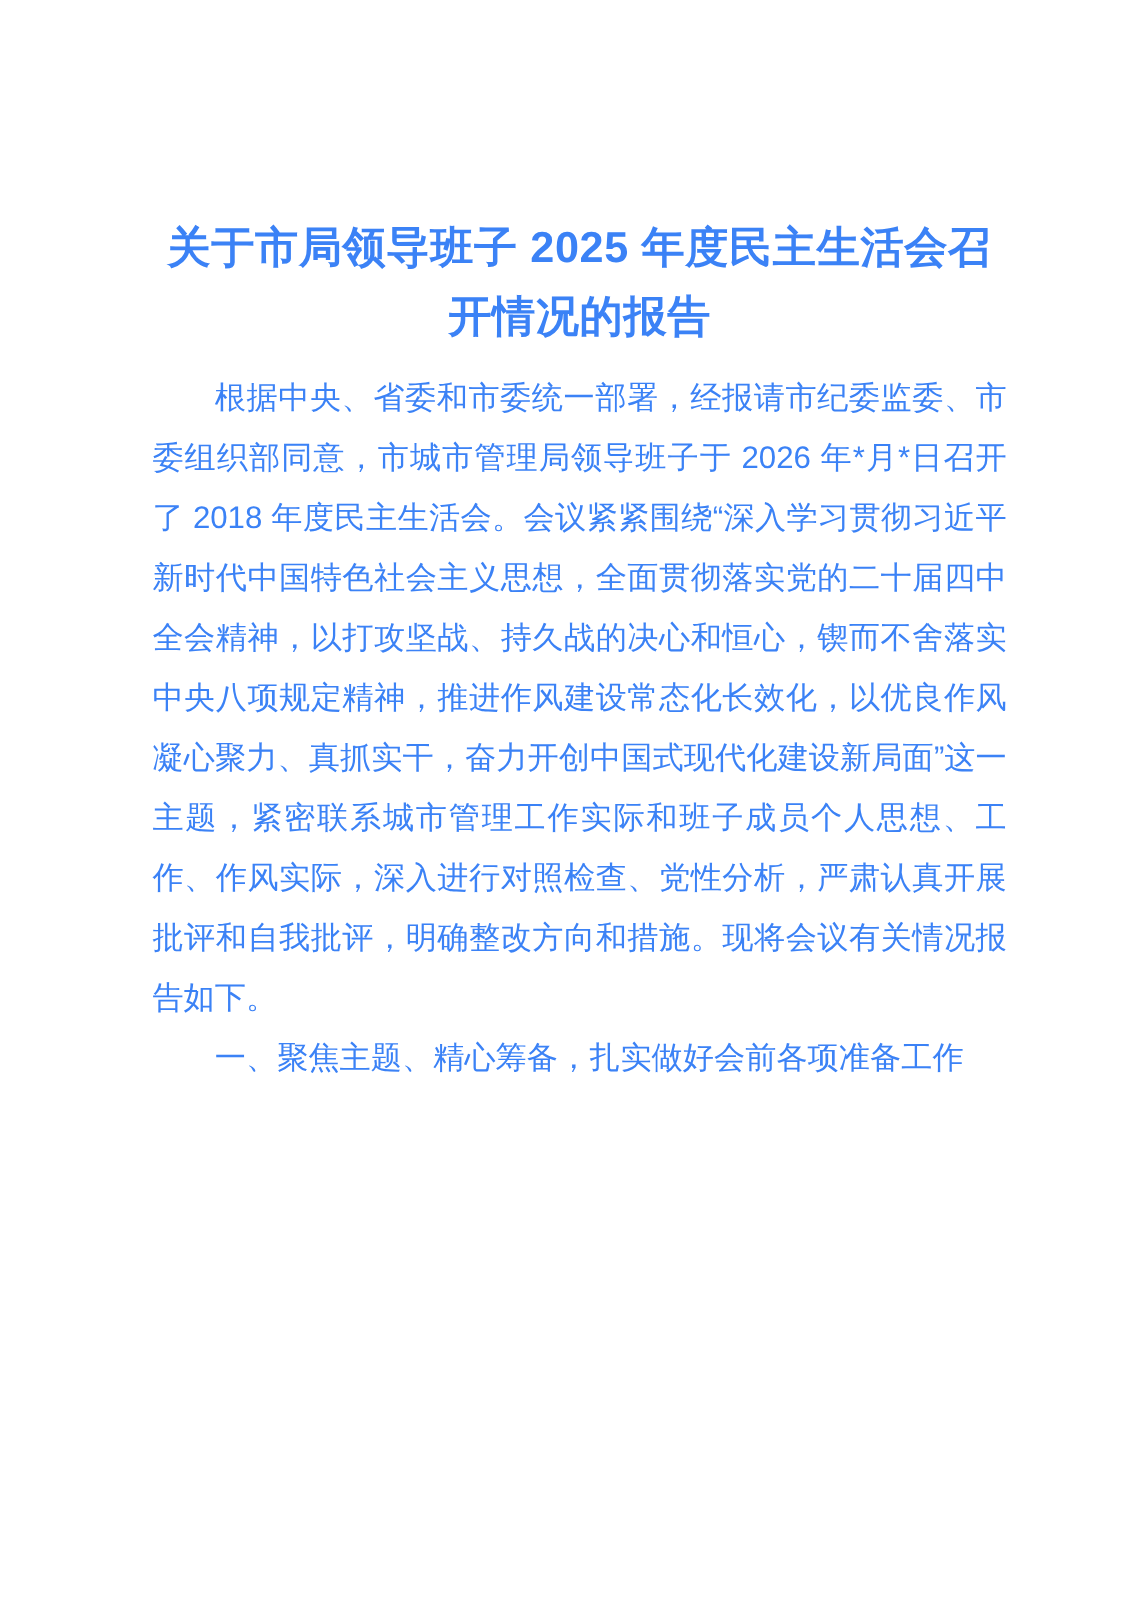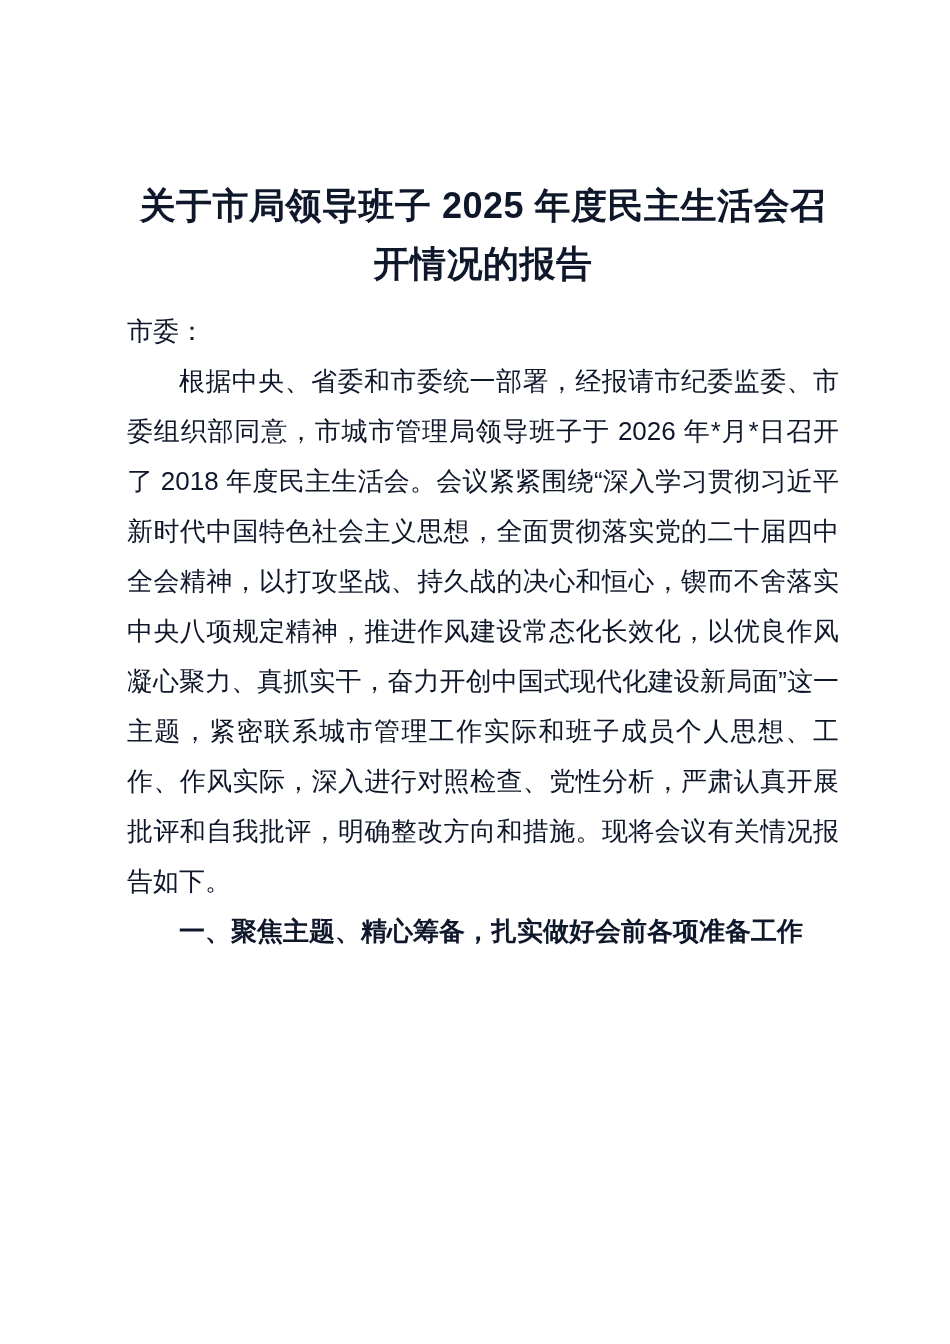--- a/index.html
+++ b/index.html
@@ -5,21 +5,21 @@
   html, body {
     margin: 0;
     padding: 0;
     background: #ffffff;
   }
   .page {
     position: relative;
     width: 950px;
     height: 1344px;
     background: #ffffff;
-    color: #0f172a;
+    color: #3b82f6;
     box-sizing: border-box;
     padding: 177px 111px 0 127px;
     font-family: "Liberation Sans", sans-serif;
     overflow: hidden;
   }
   .doc-title {
     margin: 0 0 13px 0;
     font-size: 36px;
     font-weight: bold;
     line-height: 58px;
@@ -37,31 +37,30 @@
     margin: 0;
     padding: 0;
   }
   .salutation {
     text-indent: 0;
   }
   .para {
     text-indent: 2em;
   }
   .section-heading {
-    font-weight: bold;
+    font-weight: normal;
     text-indent: 2em;
   }
 </style>
 </head>
 <body>
 
 <div class="page">
   <h1 class="doc-title">关于市局领导班子 2025 年度民主生活会召开情况的报告</h1>
 
   <div class="doc-body">
-    <p class="salutation">市委：</p>
 
     <p class="para">根据中央、省委和市委统一部署，经报请市纪委监委、市委组织部同意，市城市管理局领导班子于 2026 年*月*日召开了 2018 年度民主生活会。会议紧紧围绕“深入学习贯彻习近平新时代中国特色社会主义思想，全面贯彻落实党的二十届四中全会精神，以打攻坚战、持久战的决心和恒心，锲而不舍落实中央八项规定精神，推进作风建设常态化长效化，以优良作风凝心聚力、真抓实干，奋力开创中国式现代化建设新局面”这一主题，紧密联系城市管理工作实际和班子成员个人思想、工作、作风实际，深入进行对照检查、党性分析，严肃认真开展批评和自我批评，明确整改方向和措施。现将会议有关情况报告如下。</p>
 
     <p class="section-heading">一、聚焦主题、精心筹备，扎实做好会前各项准备工作</p>
 
   </div>
 </div>
 
 </body></html>

